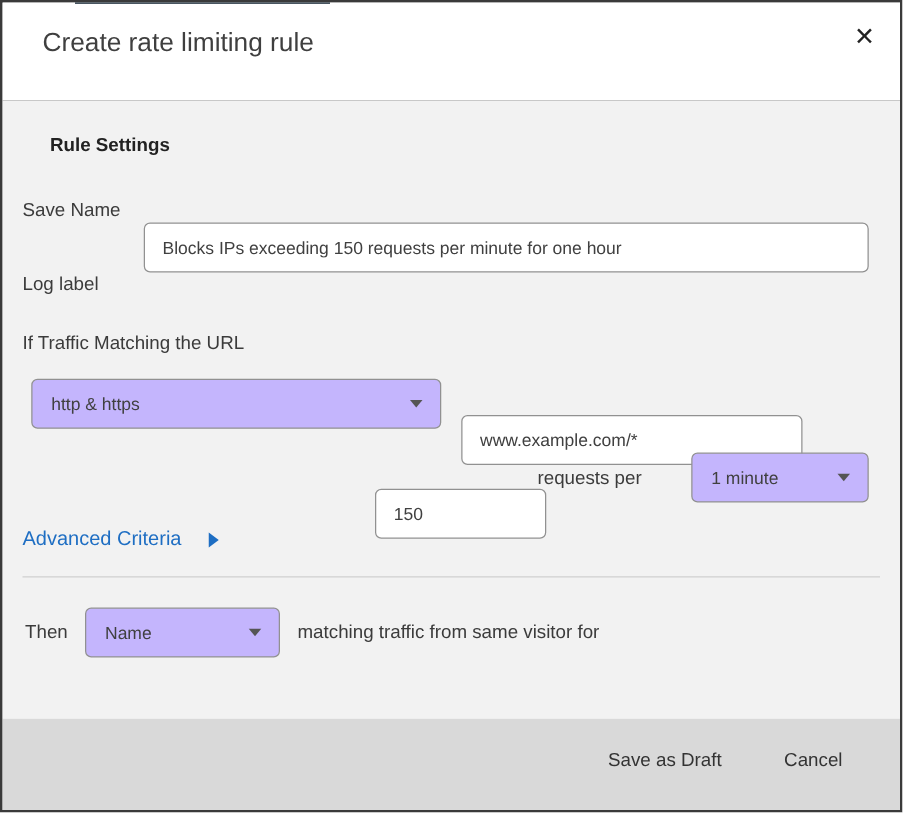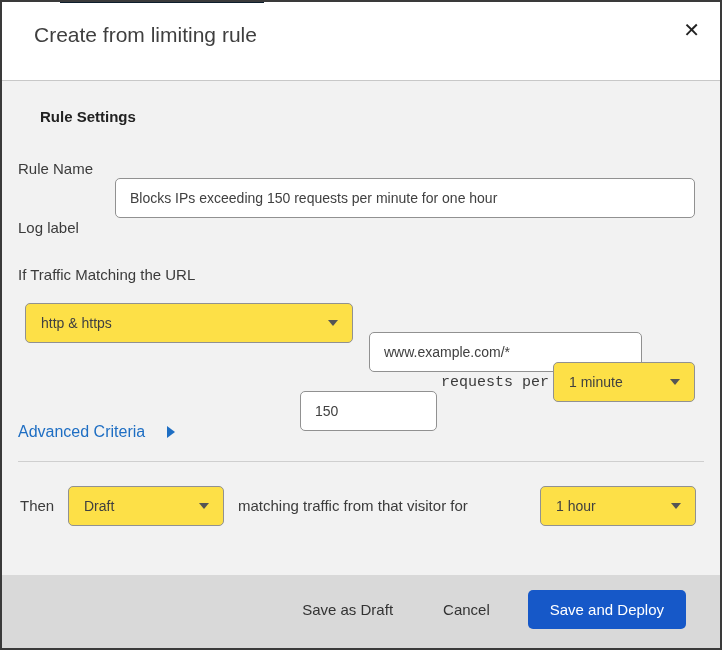--- a/index.html
+++ b/index.html
@@ -50,21 +50,21 @@
   .txt-input {
     position:absolute; height:40px;
     border:1px solid #919191; border-radius:5px; background:#fff;
     font-family:"Liberation Sans", sans-serif; font-size:14px; color:#404040;
     padding:0 14px; outline:none;margin-top:29px;
   }
   .txt-input::placeholder { color:#767676; opacity:1; }
 
   .selectbox {
     position:absolute; height:40px;
-    border:1px solid #919191; border-radius:5px; background:#fde047;
+    border:1px solid #919191; border-radius:5px; background:#c4b5fd;
     display:flex; align-items:center; cursor:pointer;
     padding:0 34px 0 15px;
   }
   .selectbox .sel-value { font-size:14px; color:#404040; white-space:nowrap; }
   .chevron-down {
     position:absolute; right:14px; top:50%; margin-top:-3px;
     width:0; height:0;
     border-left:5px solid transparent; border-right:5px solid transparent;
     border-top:6px solid #555;
   }
@@ -100,67 +100,62 @@
   }
 </style>
 </head>
 <body>
 
 <div class="dialog">
 
   <div class="top-strip"></div>
 
   <div class="header">
-    <h1 class="title">Create from limiting rule</h1>
+    <h1 class="title">Create rate limiting rule</h1>
     <button class="close-btn">✕</button>
   </div>
   <div class="header-divider"></div>
 
   <div class="body"></div>
 
   <div class="heading" style="left:16px; top:106px;margin-left:22px;">Rule Settings</div>
 
-  <div class="lbl" style="left:16px; top:158px;">Rule Name</div>
+  <div class="lbl" style="left:16px; top:158px;">Save Name</div>
   <input class="txt-input" style="left: 113px; top: 147px; width: 580px;" value="Blocks IPs exceeding 150 requests per minute for one hour">
 
   <div class="lbl" style="left:16px; top:217px;">Log label</div>
 
   <div class="lbl" style="left:16px; top:264px;">If Traffic Matching the URL</div>
 
   <div class="selectbox" style="left:23px; top:301px; width:328px;">
     <span class="sel-value">http &amp; https</span>
     <span class="chevron-down"></span>
   </div>
   <input class="txt-input" style="left: 367px; top: 301px; width: 273px;" value="www.example.com/*">
 
   <input class="txt-input" style="left: 298px; top: 360px; width: 137px;" value="150">
-  <div class="lbl" style="left:439px; top:372px;font-family:Liberation Mono, monospace;">requests per</div>
+  <div class="lbl" style="left:428px; top:372px;">requests per</div>
   <div class="selectbox" style="left:551px; top:360px; width:142px;">
     <span class="sel-value">1 minute</span>
     <span class="chevron-down"></span>
   </div>
 
   <a class="adv-link">
     <span>Advanced Criteria</span>
     <span class="chevron-right"></span>
   </a>
 
   <div class="section-divider"></div>
 
   <div class="lbl" style="left:18px; top:495px;">Then</div>
   <div class="selectbox" style="left:66px; top:484px; width:156px;">
-    <span class="sel-value">Draft</span>
+    <span class="sel-value">Name</span>
     <span class="chevron-down"></span>
   </div>
-  <div class="lbl" style="left:236px; top:495px;">matching traffic from that visitor for</div>
-  <div class="selectbox" style="left:538px; top:484px; width:156px;">
-    <span class="sel-value">1 hour</span>
-    <span class="chevron-down"></span>
-  </div>
+  <div class="lbl" style="left:236px; top:495px;">matching traffic from same visitor for</div>
 
   <div class="footer"></div>
   <div class="footer-actions">
     <button class="text-btn">Save as Draft</button>
     <button class="text-btn">Cancel</button>
-    <button class="primary-btn">Save and Deploy</button>
   </div>
 
 </div>
 
 </body></html>

